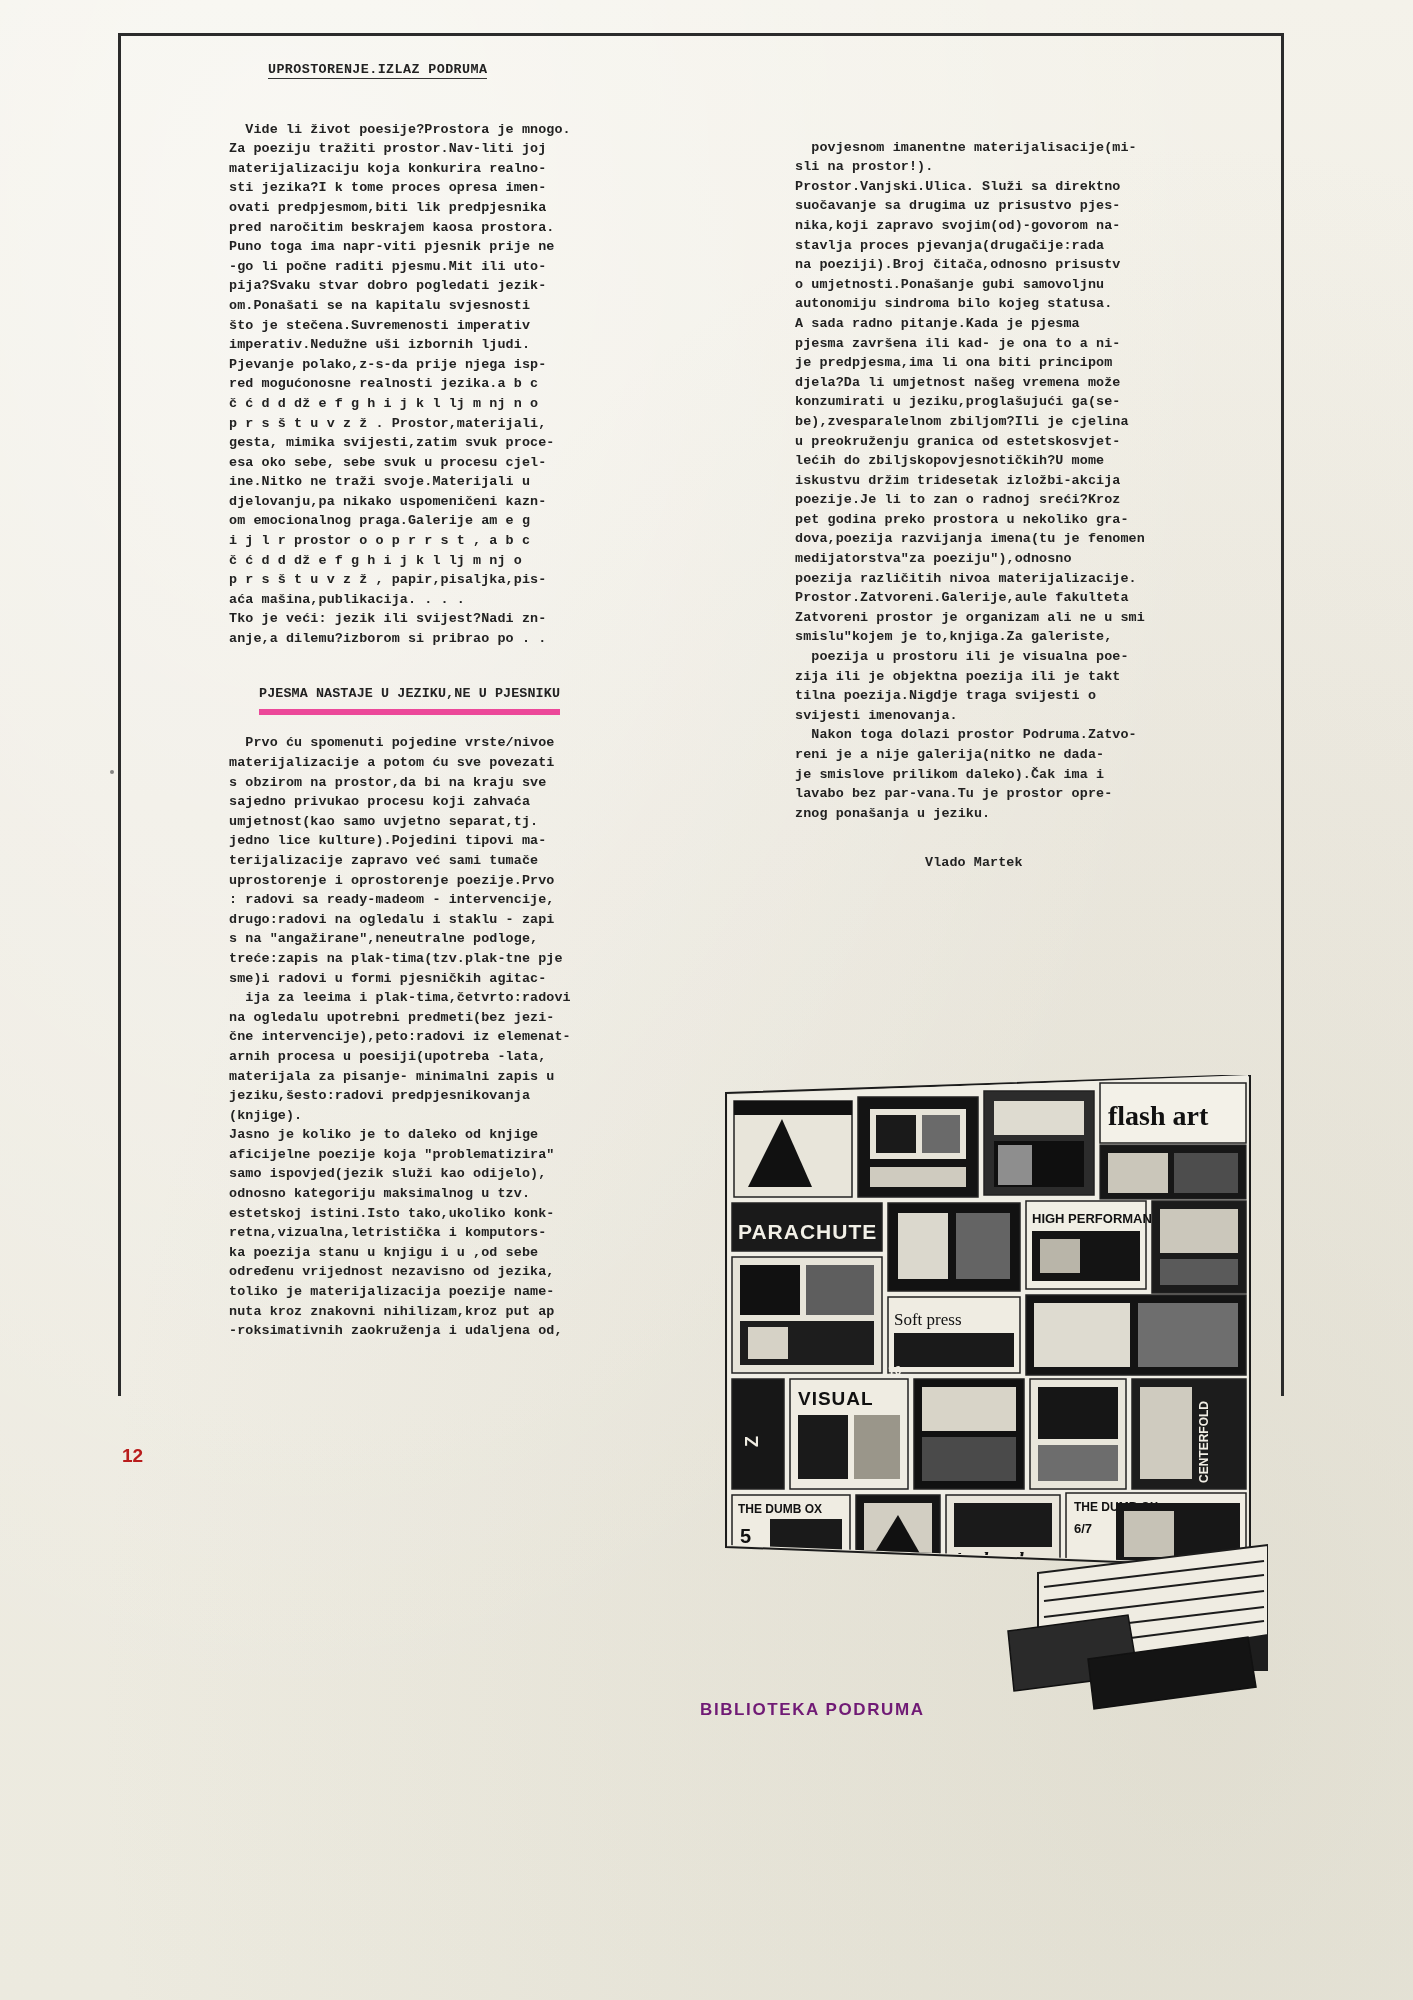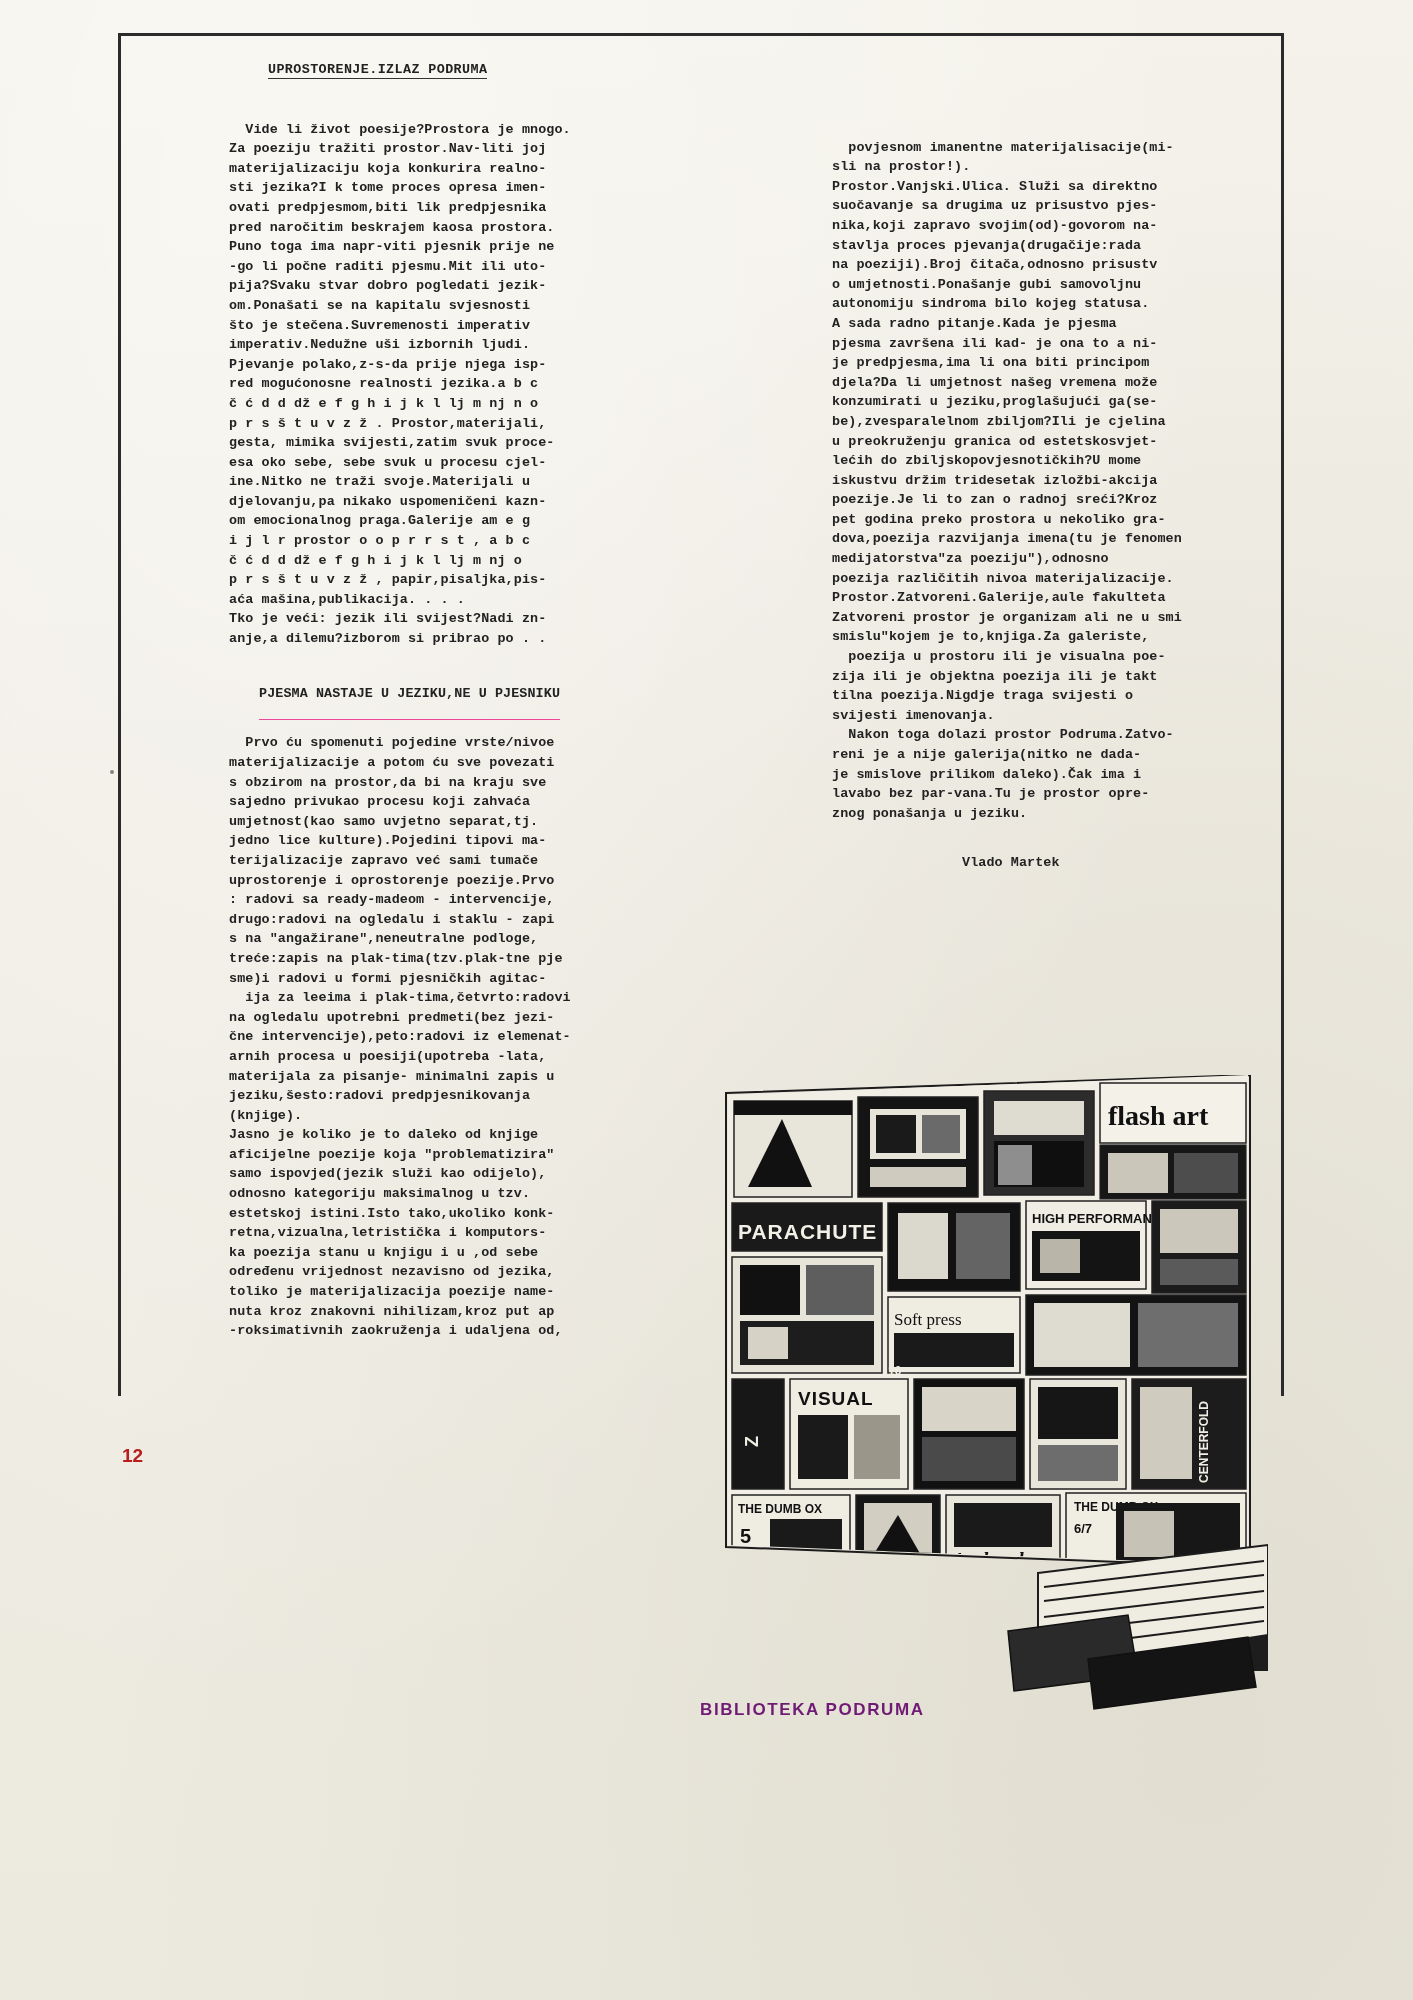--- a/index.html
+++ b/index.html
@@ -56,21 +56,21 @@
     white-space: pre-wrap;
     font-weight: 700;
     color: #222;
   }
   .col-left {
     left: 229px;
     top: 100px;
     width: 400px;
   }
   .col-right {
-    left: 832px;
+    left: 795px;
     top: 118px;
     width: 420px;
   }
   .heading {
     position: absolute;
     left: 268px;
     top: 62px;
     font-size: 13.4px;
     font-weight: 700;
     letter-spacing: 0.4px;
@@ -80,22 +80,22 @@
     border-bottom: 1px solid #333;
     padding-bottom: 1px;
   }
   .subheading {
     display: block;
     margin: 16px 0 10px 0;
     padding-left: 30px;
     font-weight: 700;
   }
   .subheading span {
-    border-bottom: 1px solid #ec4899;
-    padding-bottom: 18px;
+    border-bottom: 6px solid #ec4899;
+    padding-bottom: 8px;
   }
   .para { margin: 0 0 0 0; }
   .para + .para { }
   .signature {
     display: block;
     margin-top: 10px;
     padding-left: 130px;
     font-weight: 700;
   }
   .page-number {

